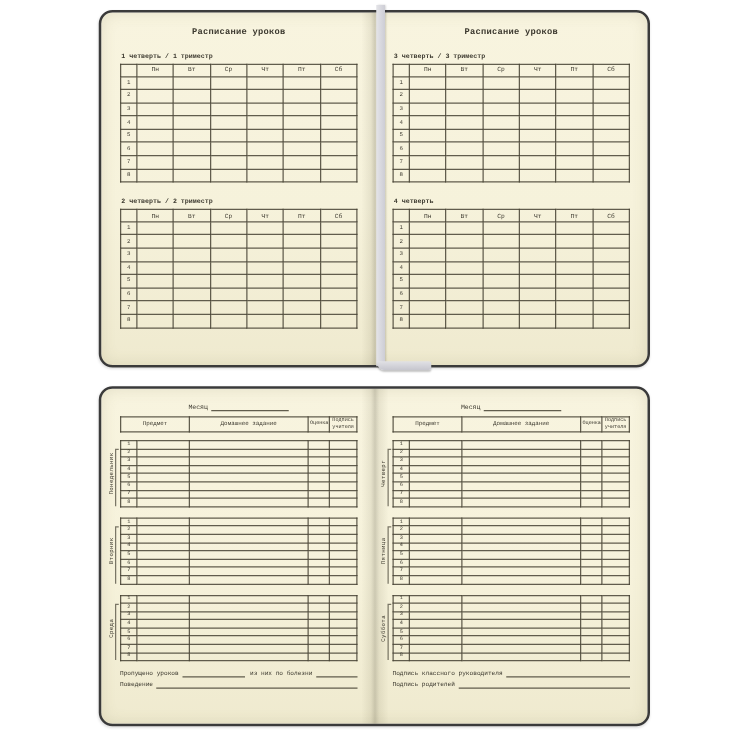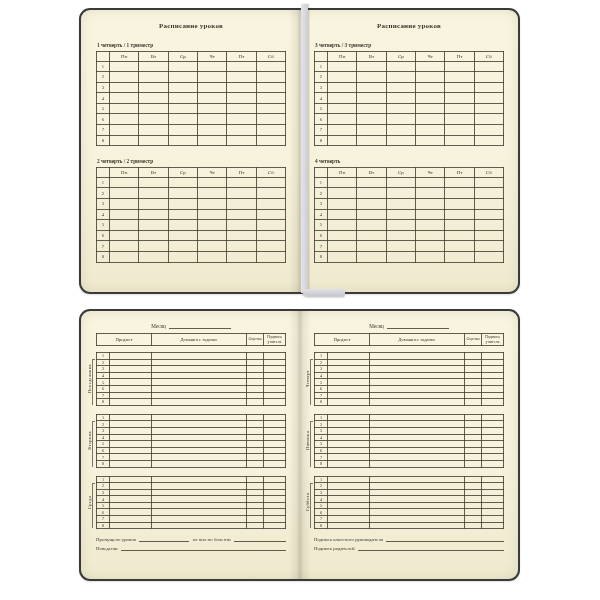--- a/index.html
+++ b/index.html
@@ -15,20 +15,21 @@
   html,body{background:#fff;}
   body{font-family:"Liberation Serif","DejaVu Serif",serif;color:var(--text);}
   .canvas{position:relative;width:600px;height:600px;background:#ffffff;overflow:hidden;}
 
   
   .spread{
     position:absolute;display:flex;
     background:linear-gradient(180deg,#f8f4df 0%,var(--page) 55%,var(--page-dark) 100%);
     border:2.5px solid var(--cover);border-radius:11px;
     box-shadow:inset 0 0 12px rgba(120,110,70,.16), 0 1px 2px rgba(0,0,0,.12);
+    font-family:Liberation Mono, monospace;
   }
   .spread.top{left:79px;top:8px;width:441px;height:286px;}
   .spread.bottom{left:79px;top:309px;width:441px;height:272px;}
   .seam{
     position:absolute;top:0;bottom:0;left:50%;width:22px;transform:translateX(-50%);
     background:linear-gradient(90deg,rgba(86,80,50,0) 0%,rgba(86,80,50,.10) 35%,rgba(60,56,36,.22) 50%,rgba(86,80,50,.10) 65%,rgba(86,80,50,0) 100%);
     pointer-events:none;z-index:2;border-radius:0;
   }
   .page{flex:1;position:relative;overflow:hidden;padding:10px 12px 0 15px;}
   .page.pright{padding:10px 14px 0 16px;}

